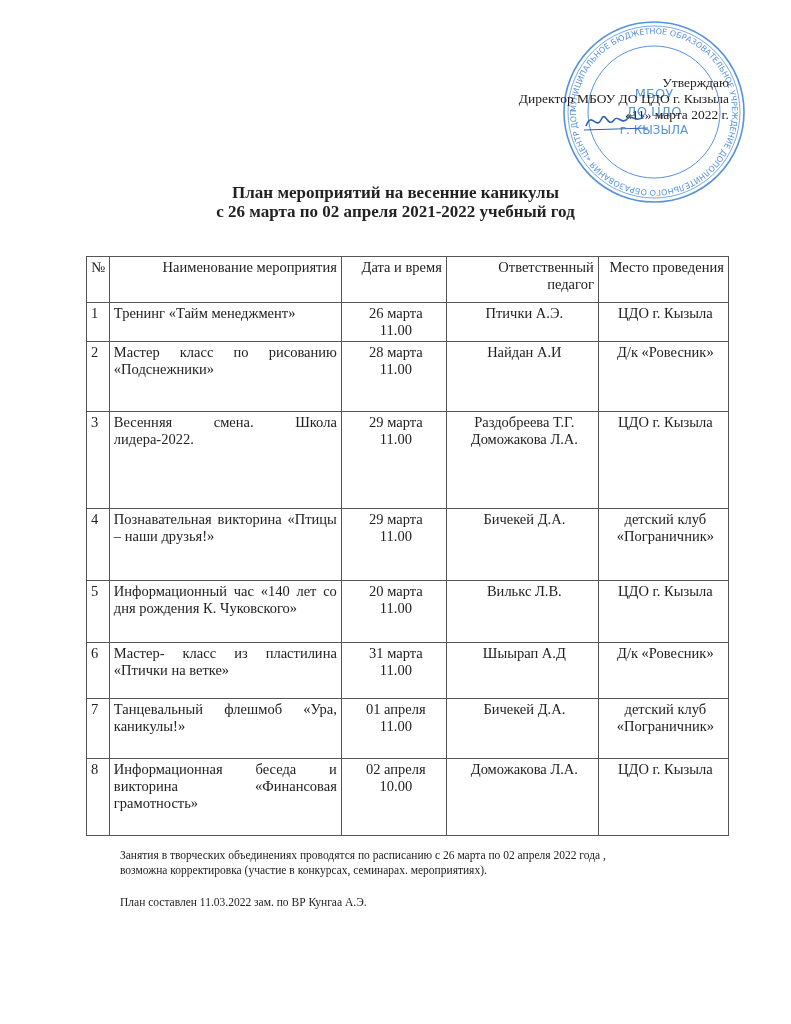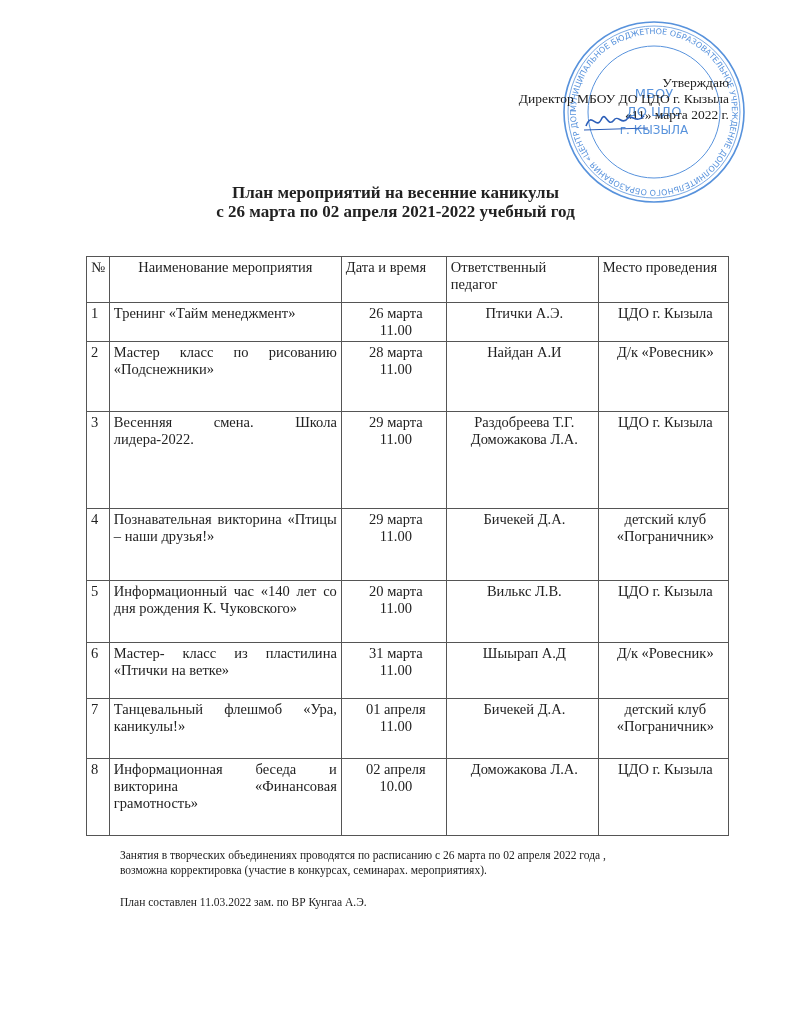--- a/index.html
+++ b/index.html
@@ -3,21 +3,21 @@
 <meta charset="utf-8">
 <style>
   html,body{margin:0;padding:0;background:#fff;}
   body{width:791px;height:1024px;position:relative;overflow:hidden;font-family:"Liberation Serif","DejaVu Serif",serif;color:#222;}
   .approve{position:absolute;right:62px;top:75px;text-align:right;font-size:13.5px;line-height:16px;z-index:2;}
   .stamp{position:absolute;left:562px;top:20px;width:184px;height:184px;z-index:1;opacity:.85;}
   .sig{position:absolute;left:582px;top:108px;z-index:3;}
   .title{position:absolute;left:0;width:791px;top:183px;text-align:center;font-weight:bold;font-size:17px;line-height:19px;}
   table{position:absolute;left:86px;top:256px;border-collapse:collapse;font-size:14.5px;line-height:17px;}
   td,th{border:1px solid #555;vertical-align:top;padding:2px 4px;font-weight:normal;}
-  th{text-align:left;}
+  th{text-align:right;}
   td.num{text-align:left;}
   td.name{text-align:justify;text-align-last:left;}
   td.c{text-align:center;padding-left:8px;}
   .note{position:absolute;left:120px;font-size:11.5px;line-height:15px;}
 </style>
 </head>
 <body>
 
 <svg class="stamp" viewBox="0 0 184 184">
   <defs>
@@ -54,21 +54,21 @@
   <colgroup>
     <col style="width:22px">
       <col style="width:232px">
       <col style="width:105px">
       <col style="width:152px">
       <col style="width:130px">
   </colgroup>
   <thead>
     <tr style="height:46px">
       <th style="text-align:left">№</th>
-      <th style="text-align:center">Наименование мероприятия</th>
+      <th style="text-align:right">Наименование мероприятия</th>
       <th>Дата и время</th>
       <th>Ответственный педагог</th>
       <th>Место проведения</th>
     </tr>
   </thead>
   <tbody id="rows">
       <tr style="height: 39px;">
         <td class="num">1</td>
         <td class="name">Тренинг «Тайм менеджмент»</td>
         <td class="c">

